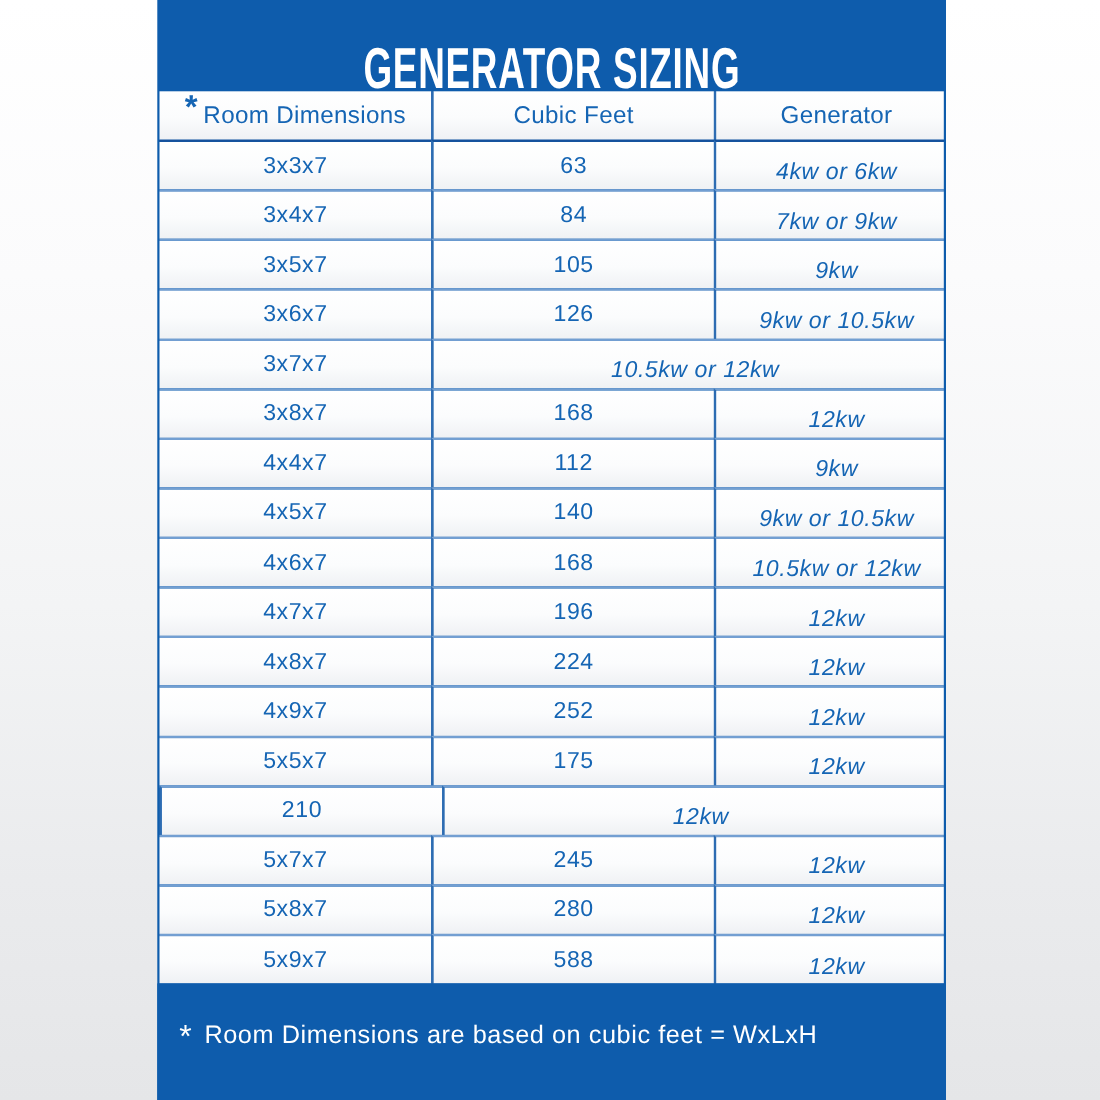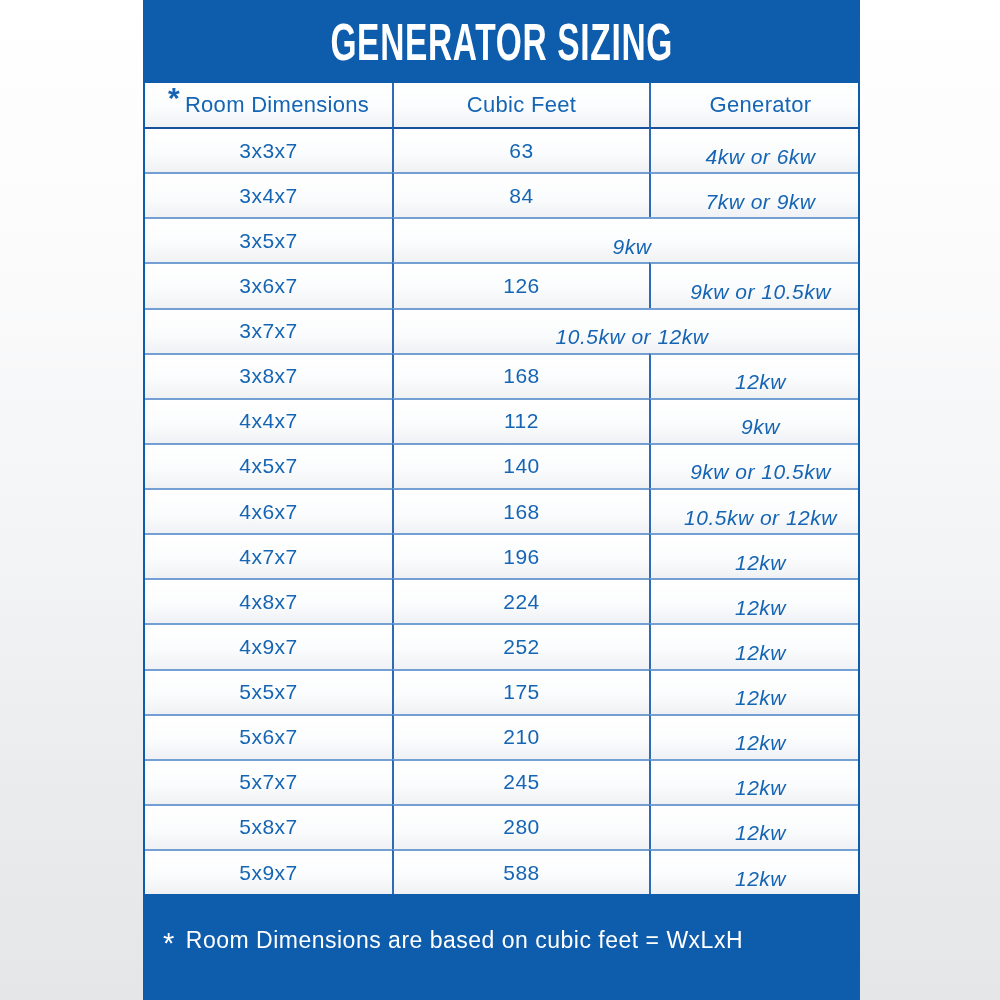--- a/index.html
+++ b/index.html
@@ -10,21 +10,21 @@
     position:relative; width:1000px; height:1000px; overflow:hidden;
     background:linear-gradient(180deg,#ffffff 0%,#fbfbfc 25%,#f3f4f5 55%,#eaebed 80%,#e5e6e8 100%);
   }
 
   .panel {
     position:absolute; left:143px; top:0; width:717px; height:1000px;
     background:#0e5cac;
   }
 
   .titlebar {
-    height:83px; display:flex; align-items:center; justify-content:center;
+    height:83px; display:flex; align-items:center; justify-content:center;margin-top:20px;
   }
   .title-text {
     color:#ffffff; font-weight:bold; font-size:50px; letter-spacing:1px;
     white-space:nowrap; transform:scale(0.67,1.05); transform-origin:center;
   }
 
   .gtable {
     position:absolute; top:83px; left:2px; right:2px; height:811px;
     display:flex; flex-direction:column;
   }
@@ -94,20 +94,21 @@
       </div>
 
       <div class="trow">
         <div class="cell c1">3x4x7</div>
         <div class="cell c2">84</div>
         <div class="cell c3 gen">7kw or 9kw</div>
       </div>
 
       <div class="trow">
         <div class="cell c1">3x5x7</div>
+        <div class="cell c2">105</div>
         <div class="cell c3 gen">9kw</div>
       </div>
 
       <div class="trow">
         <div class="cell c1">3x6x7</div>
         <div class="cell c2">126</div>
         <div class="cell c3 gen">9kw or 10.5kw</div>
       </div>
 
       <div class="trow">
@@ -157,21 +158,20 @@
         <div class="cell c3 gen">12kw</div>
       </div>
 
       <div class="trow">
         <div class="cell c1">5x5x7</div>
         <div class="cell c2">175</div>
         <div class="cell c3 gen">12kw</div>
       </div>
 
       <div class="trow">
-        <div class="cell c1">5x6x7</div>
         <div class="cell c2">210</div>
         <div class="cell c3 gen">12kw</div>
       </div>
 
       <div class="trow">
         <div class="cell c1">5x7x7</div>
         <div class="cell c2">245</div>
         <div class="cell c3 gen">12kw</div>
       </div>
 

